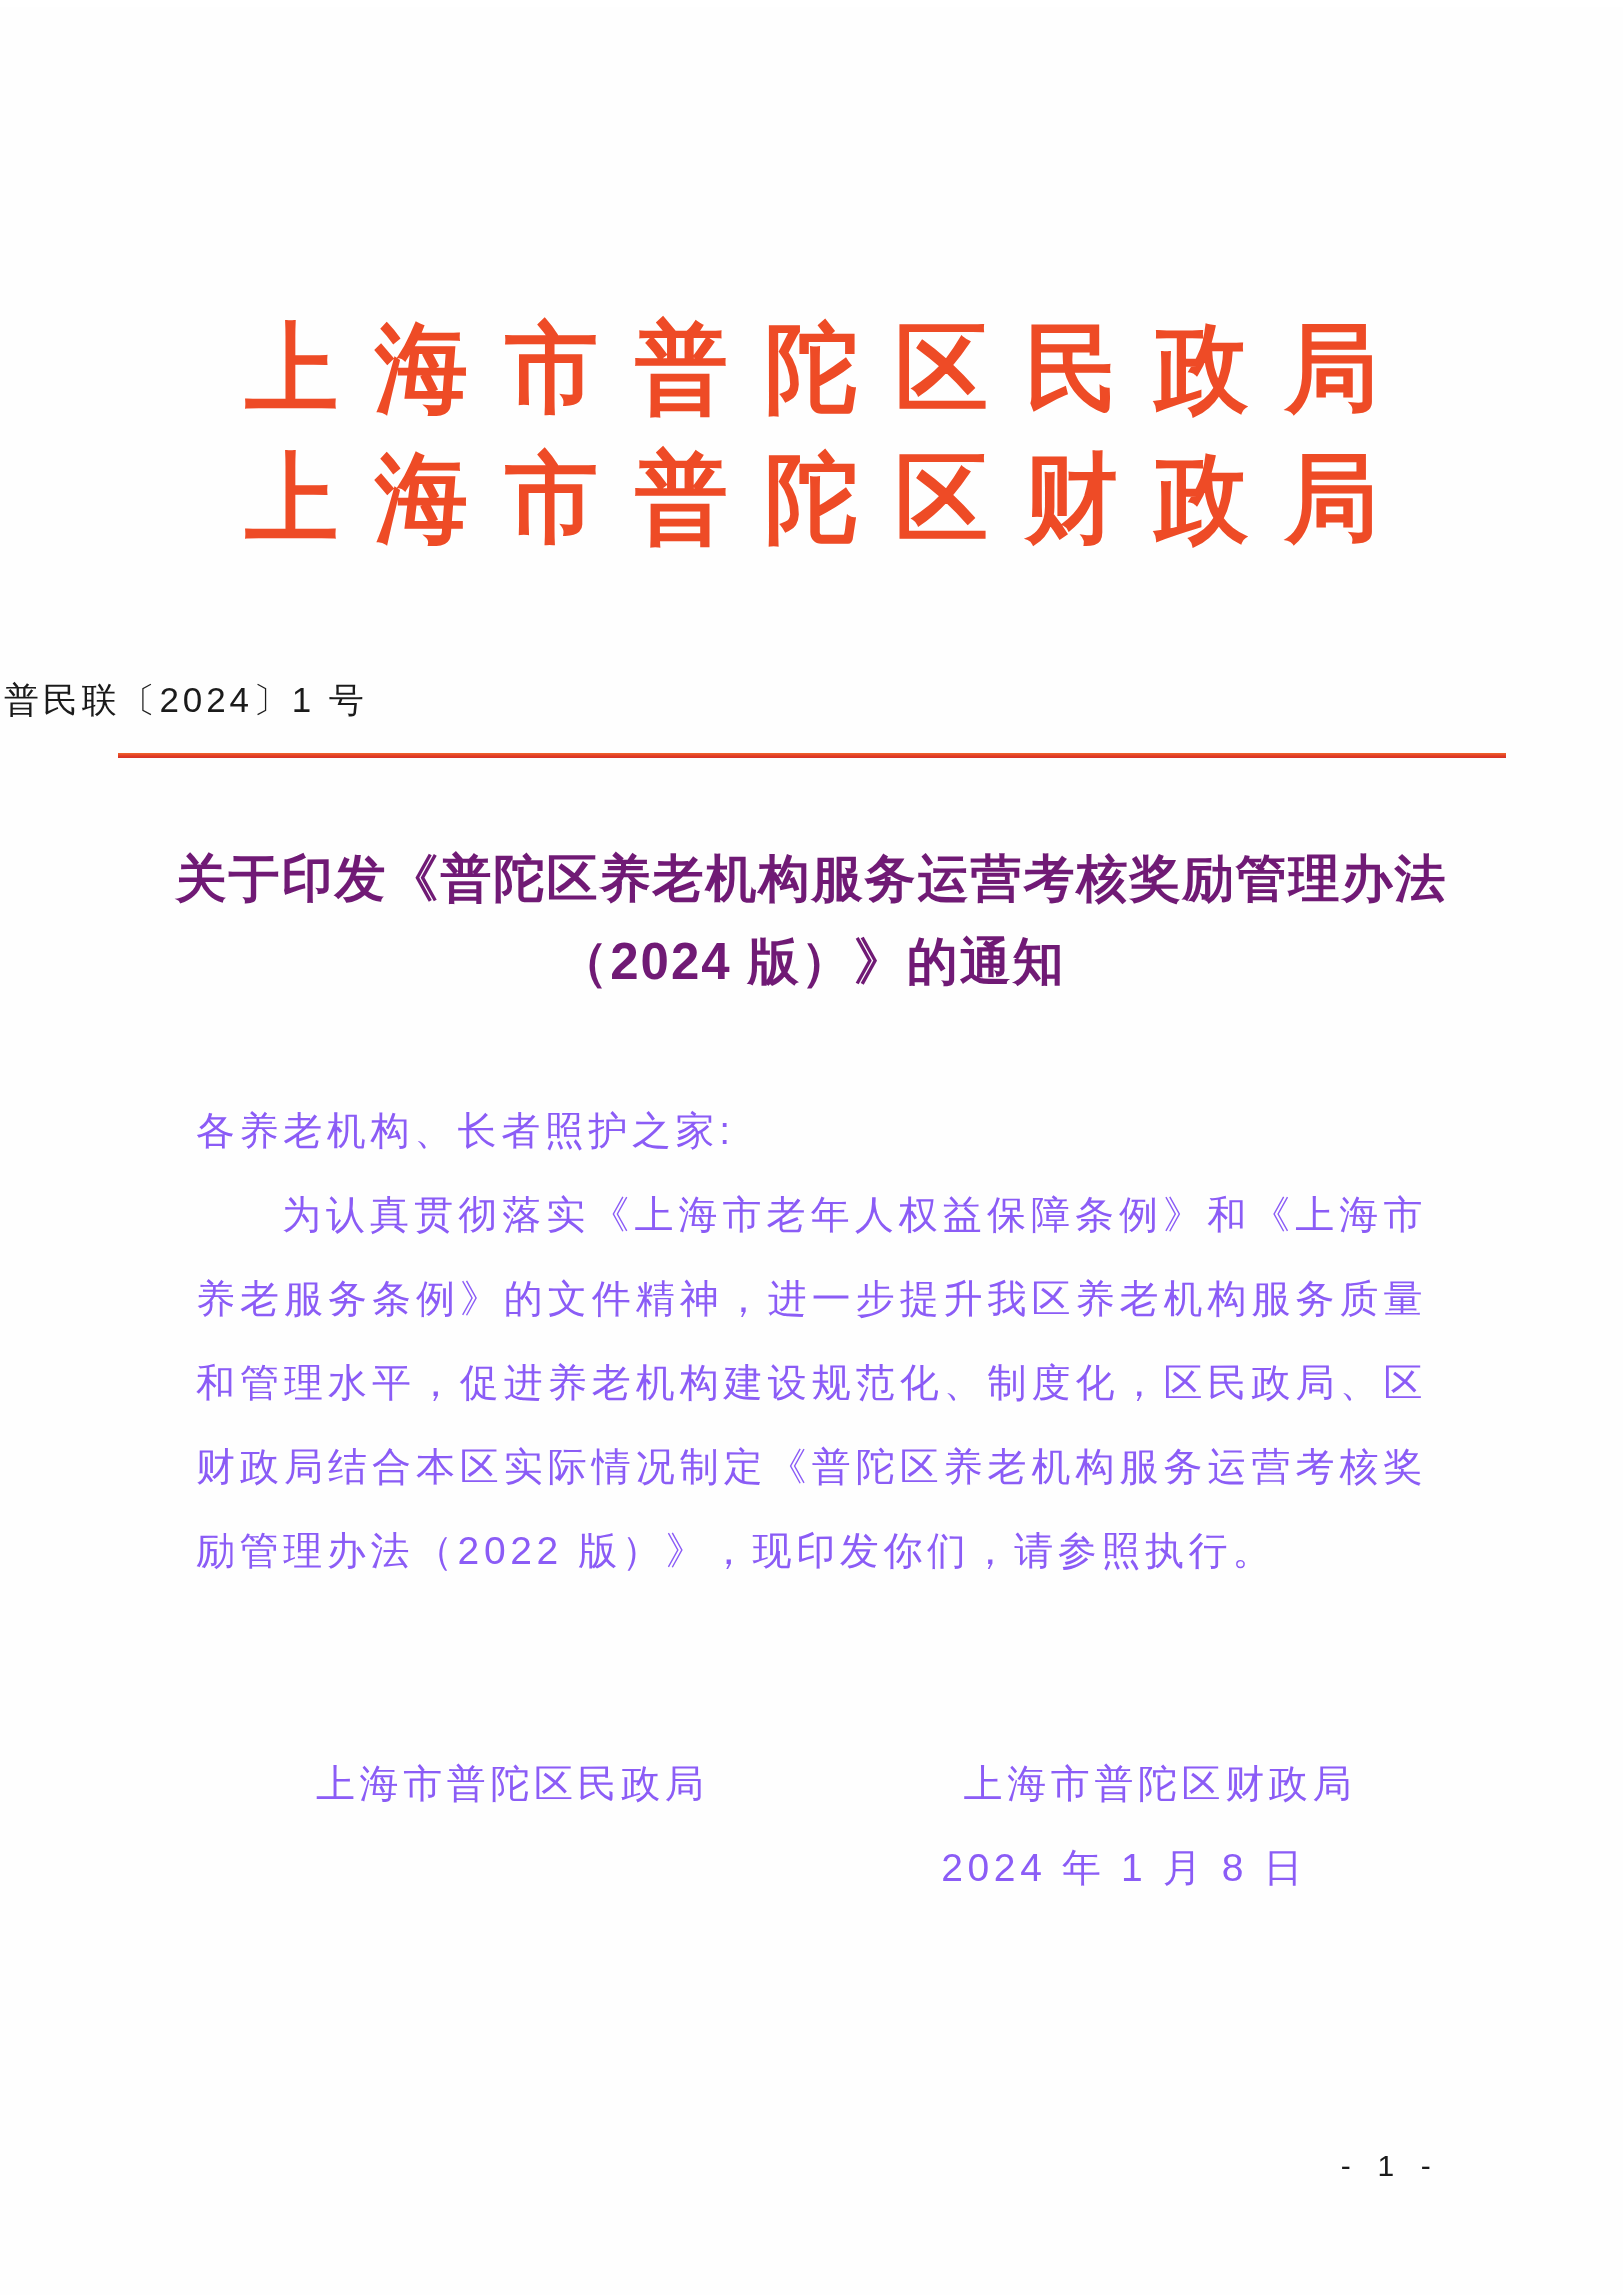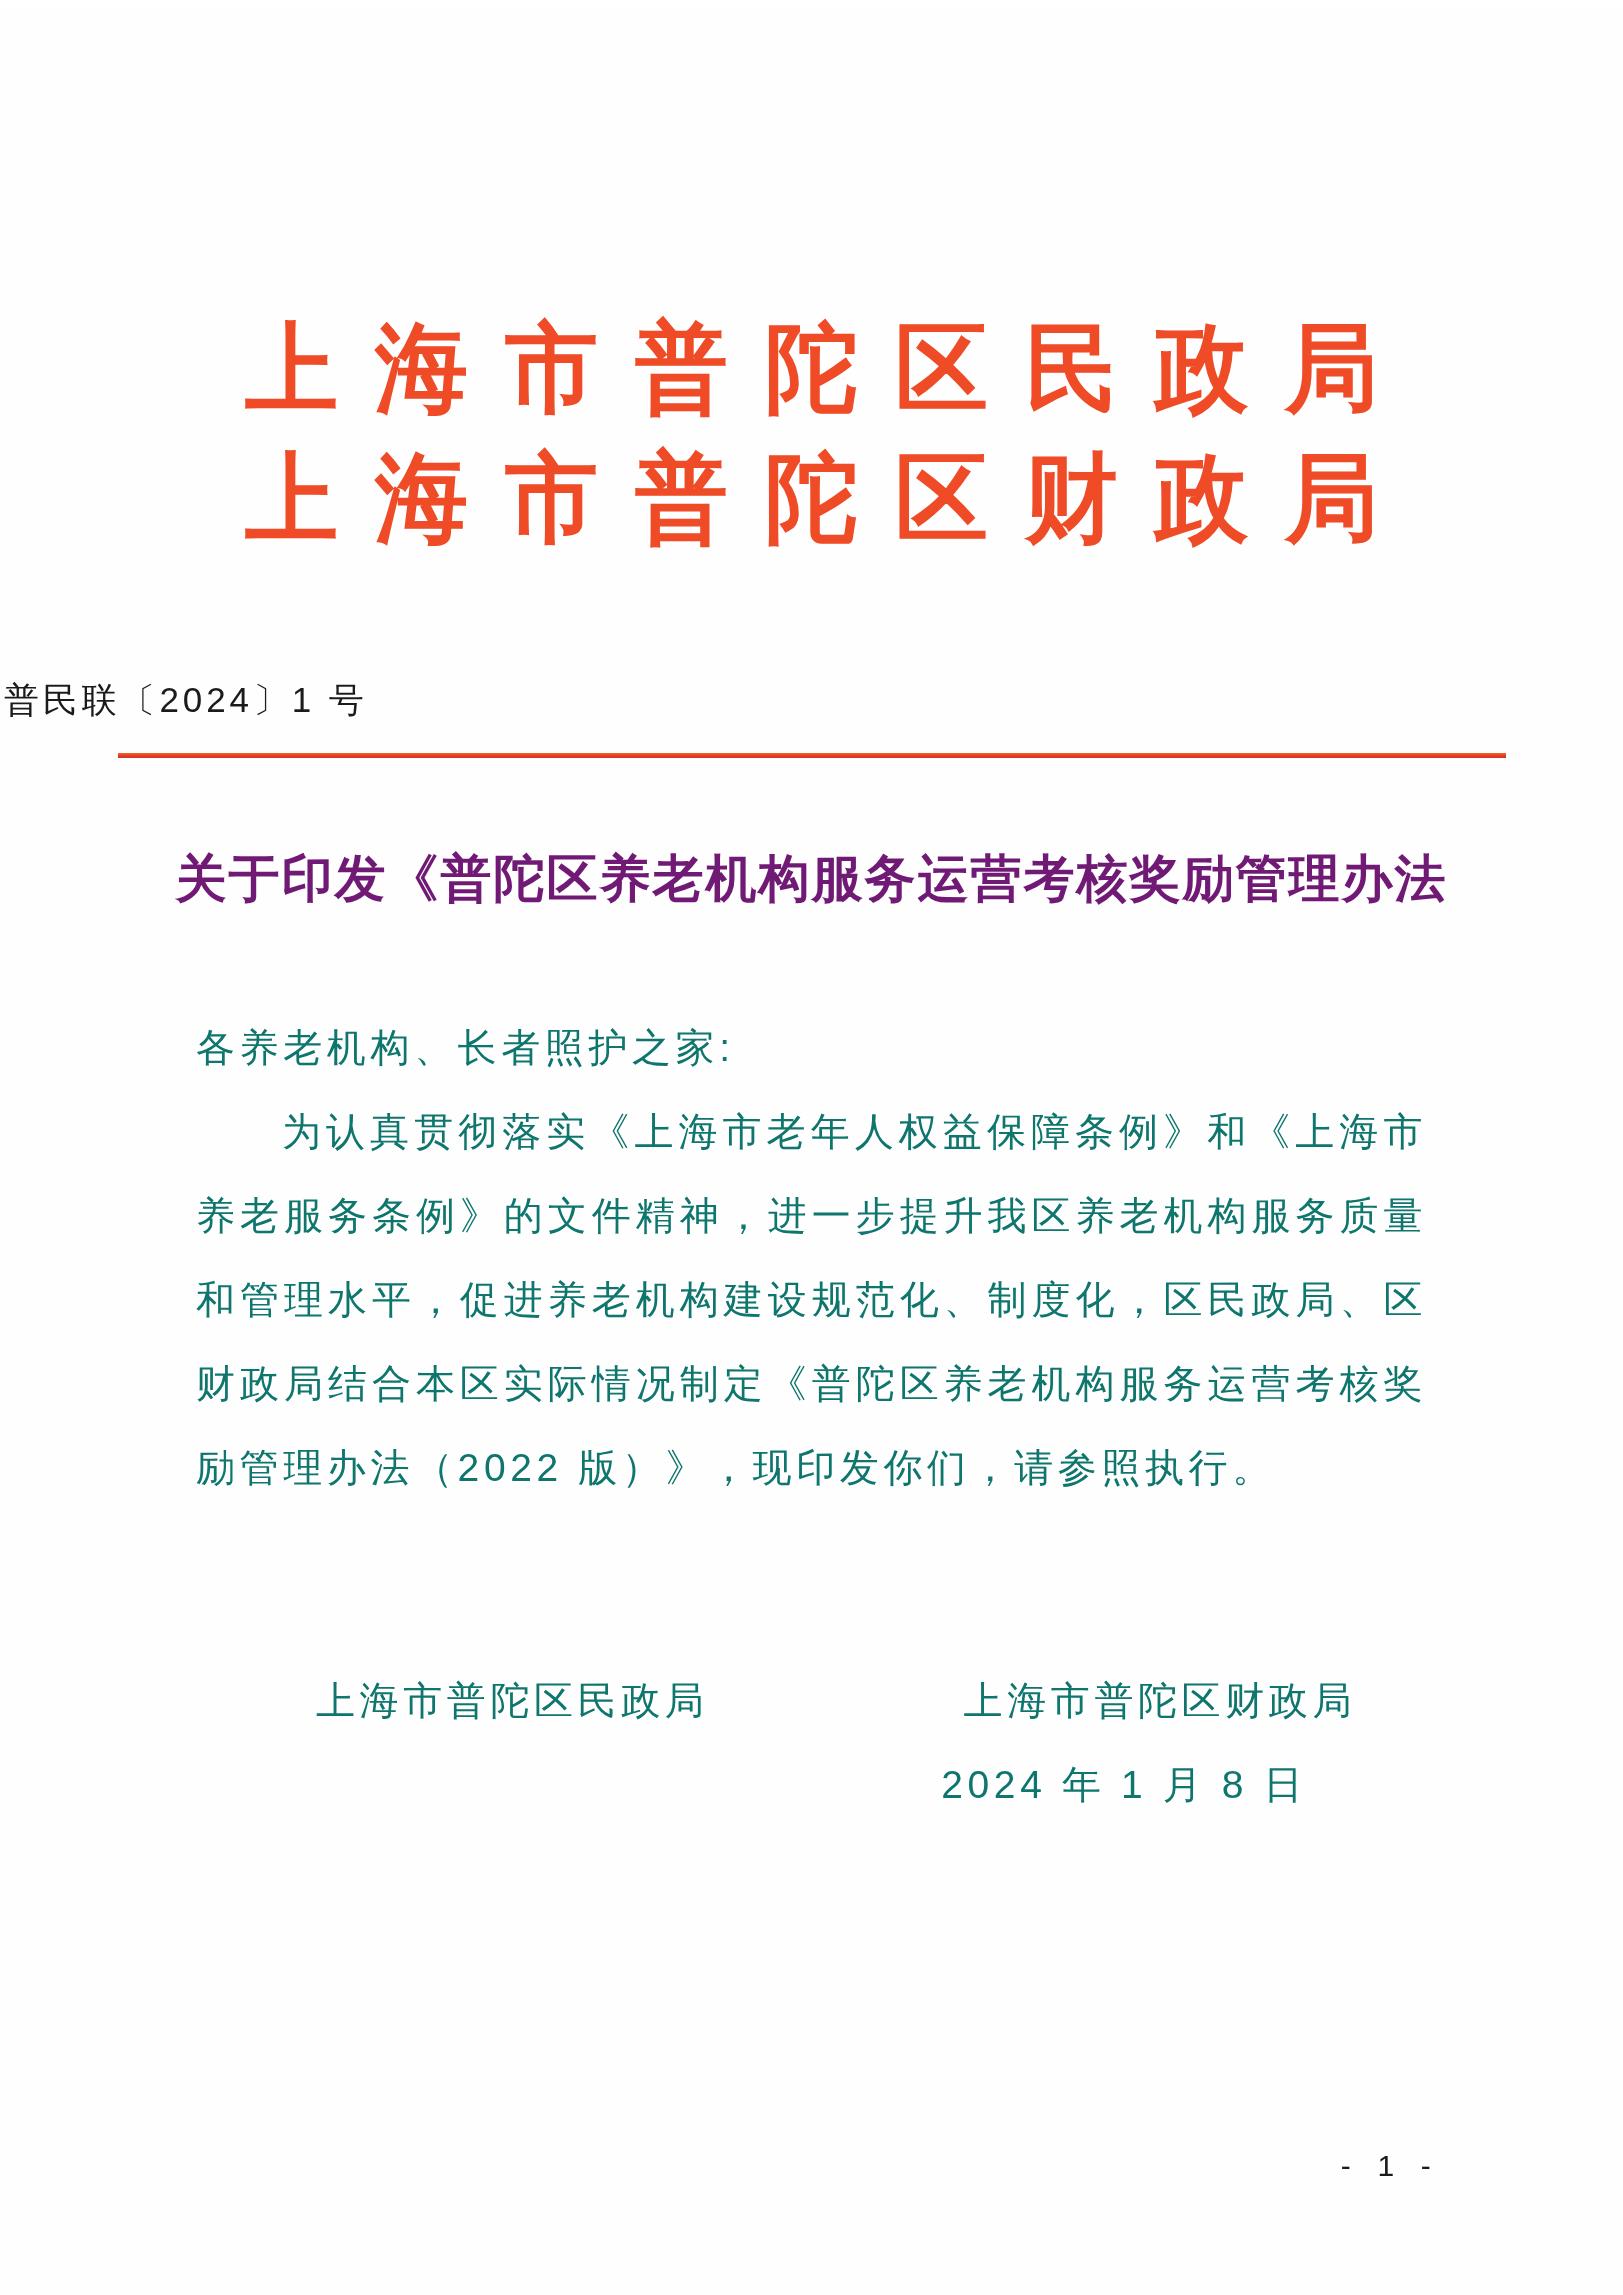--- a/index.html
+++ b/index.html
@@ -59,21 +59,21 @@
     font-weight: 700;
     letter-spacing: 2px;
     color: #701a75;
   }
   
   .body-block {
     margin: 86px 196px 0 196px;
     font-size: 39px;
     line-height: 84px;
     letter-spacing: 4.6px;
-    color: #0f766e;
+    color: #8b5cf6;
   }
   .salutation {
     margin: 0;
   }
   .para {
     margin: 0;
     text-indent: 86px;
     text-align: justify;
     text-justify: inter-character;
   }
@@ -112,20 +112,21 @@
     <div class="red-line">上海市普陀区民政局</div>
     <div class="red-line">上海市普陀区财政局</div>
   </div>
 
   <div class="doc-no">普民联〔2024〕1 号</div>
 
   <div class="rule"></div>
 
   <div class="title">
     <div>关于印发《普陀区养老机构服务运营考核奖励管理办法</div>
+    <div>（2024 版）》的通知</div>
   </div>
 
   <div class="body-block">
     <p class="salutation">各养老机构、长者照护之家:</p>
     <p class="para">为认真贯彻落实《上海市老年人权益保障条例》和《上海市养老服务条例》的文件精神，进一步提升我区养老机构服务质量和管理水平，促进养老机构建设规范化、制度化，区民政局、区财政局结合本区实际情况制定《普陀区养老机构服务运营考核奖励管理办法（2022 版）》，现印发你们，请参照执行。</p>
 
     <div class="sig-row">
       <span>上海市普陀区民政局</span>
       <span>上海市普陀区财政局</span>
     </div>

